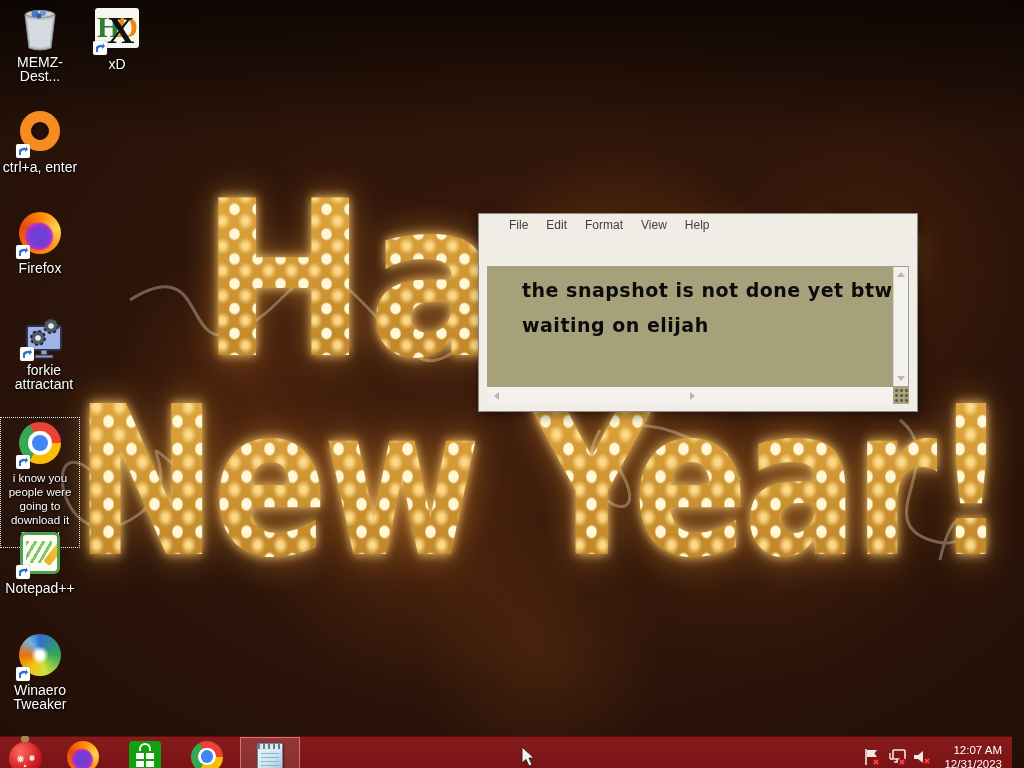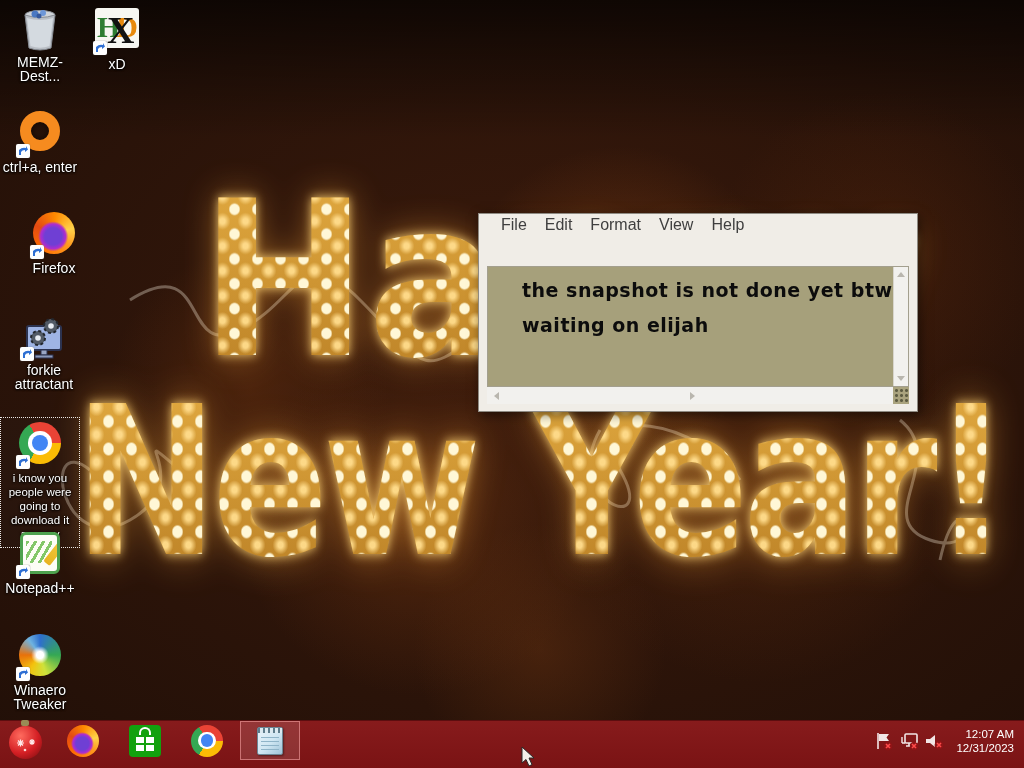--- a/index.html
+++ b/index.html
@@ -90,42 +90,42 @@
     border-radius:0; }
   #np-title { position:relative; height:30px; }
   #np-title .ticon { position:absolute; left:9px; top:7px; }
   #np-title .ttext { position:absolute; left:0; right:0; top:7px; text-align:center;
     font-size:13px; color:#3c3c3c; }
   .winbtns { position:absolute; right:5px; top:3px; display:flex; align-items:center; }
   .wbtn { width:30px; height:22px; display:flex; align-items:center; justify-content:center; }
   .wbtn.min i { display:block; width:10px; height:2px; background:#444; margin-top:8px; }
   .wbtn.max i { display:block; width:10px; height:9px; border:2px solid #444; }
   .wbtn.close { width:42px; height:24px; background:#c6c3bf; }
-  #np-menubar { position:relative; height:22px; padding-left:13px; font-size:16px; color:#3f3f3f;
+  #np-menubar { position:relative; height:22px; padding-left:21px; font-size:12px; color:#3f3f3f;
     display:flex; align-items:center; gap:0; }
   #np-menubar .mitem { padding:3px 9px; }
   #np-body { position:absolute; left:8px; right:8px; top:52px; bottom:24px; display:flex;
     border:1px solid #a39f8e; background:#a6a07b;padding-left:26px; }
   #np-text { flex:1; padding:6px 2px 0 8px; overflow:hidden;
     font-family:"DejaVu Sans", sans-serif; font-weight:700; font-size:19px; line-height:35px; color:#0c0c0c;
     letter-spacing:0.5px; white-space:nowrap; }
   #np-vscroll { width:15px; background:#f2f1ee; border-left:1px solid #d8d5cc; position:relative; }
   .tri { width:0; height:0; position:absolute; left:50%; transform:translateX(-50%); }
   .tri.up   { top:5px;    border-left:4px solid transparent; border-right:4px solid transparent; border-bottom:5px solid #b9b6ae; }
   .tri.down { bottom:5px; border-left:4px solid transparent; border-right:4px solid transparent; border-top:5px solid #b9b6ae; }
   #np-hscroll { position:absolute; left:8px; right:8px; bottom:7px; height:17px; background:#f2f1ee; display:flex; }
   #np-hscroll .track { flex:1; position:relative; }
   .tri.left  { top:50%; left:7px;  transform:translateY(-50%); border-top:4px solid transparent; border-bottom:4px solid transparent; border-right:5px solid #b9b6ae; position:absolute; }
   .tri.right { top:50%; right:7px; transform:translateY(-50%); border-top:4px solid transparent; border-bottom:4px solid transparent; border-left:5px solid #b9b6ae; position:absolute; }
   #np-grip { width:16px; height:17px; background:#aaa37e;
     background-image:radial-gradient(circle, rgba(60,60,40,0.7) 0 1px, rgba(0,0,0,0) 2px);
     background-size:5px 5px; background-position:1px 1px; }
 
   
-  #taskbar { position:absolute; left:0; right:0; bottom:0; height:48px;
+  #taskbar { position:absolute; left:0; right:12px; bottom:0; height:32px;
     background:linear-gradient(#871b1c, #7a1314); border-top:1px solid #5c0d0f; }
   .tbtn { position:absolute; top:0; height:39px; width:46px; display:flex; align-items:center; justify-content:center; }
   .tbtn .ffx, .tbtn .chrome { width:32px; height:32px; }
   #tb-notepad { left:240px; width:60px; background:rgba(255,255,255,0.12); border:1px solid rgba(255,170,170,0.55); }
   .ornament { position:relative; width:33px; height:33px; margin-top:4px; border-radius:50%;
     background:radial-gradient(circle at 35% 30%, #ff6b5e, #d41f24 55%, #7e0d10 95%); }
   .ornament .cap { position:absolute; left:50%; top:-6px; transform:translateX(-50%); width:8px; height:6px; background:#9a8b55; border-radius:2px; }
   .store { width:32px; height:32px; background:#12a10e; border-radius:4px; position:relative; }
   .store .handle { position:absolute; left:50%; top:2px; transform:translateX(-50%); width:12px; height:8px;
     border:2px solid #fff; border-bottom:none; border-radius:6px 6px 0 0; }
@@ -201,21 +201,21 @@
     <div class="oring"></div>
     <span class="shortcut">
       <svg viewBox="0 0 12 12">
           <path d="M2,10 L2,5 Q5,2 9,3 L9,1 L11,4.5 L8,7 L8,5 Q5,5 4,7 L4,10 Z" fill="#2f6fd3"></path>
         </svg>
     </span>
   </div>
   <div class="lbl">ctrl+a, enter</div>
 </div>
 
-<div class="dicon" style="left:15px; top:210px;">
+<div class="dicon" style="left:1px; top:210px;">
   <div class="art">
     <div class="ffx" style="margin:2px auto 0;"></div>
     <span class="shortcut">
       <svg viewBox="0 0 12 12">
           <path d="M2,10 L2,5 Q5,2 9,3 L9,1 L11,4.5 L8,7 L8,5 Q5,5 4,7 L4,10 Z" fill="#2f6fd3"></path>
         </svg>
     </span>
   </div>
   <div class="lbl">Firefox</div>
 </div>

